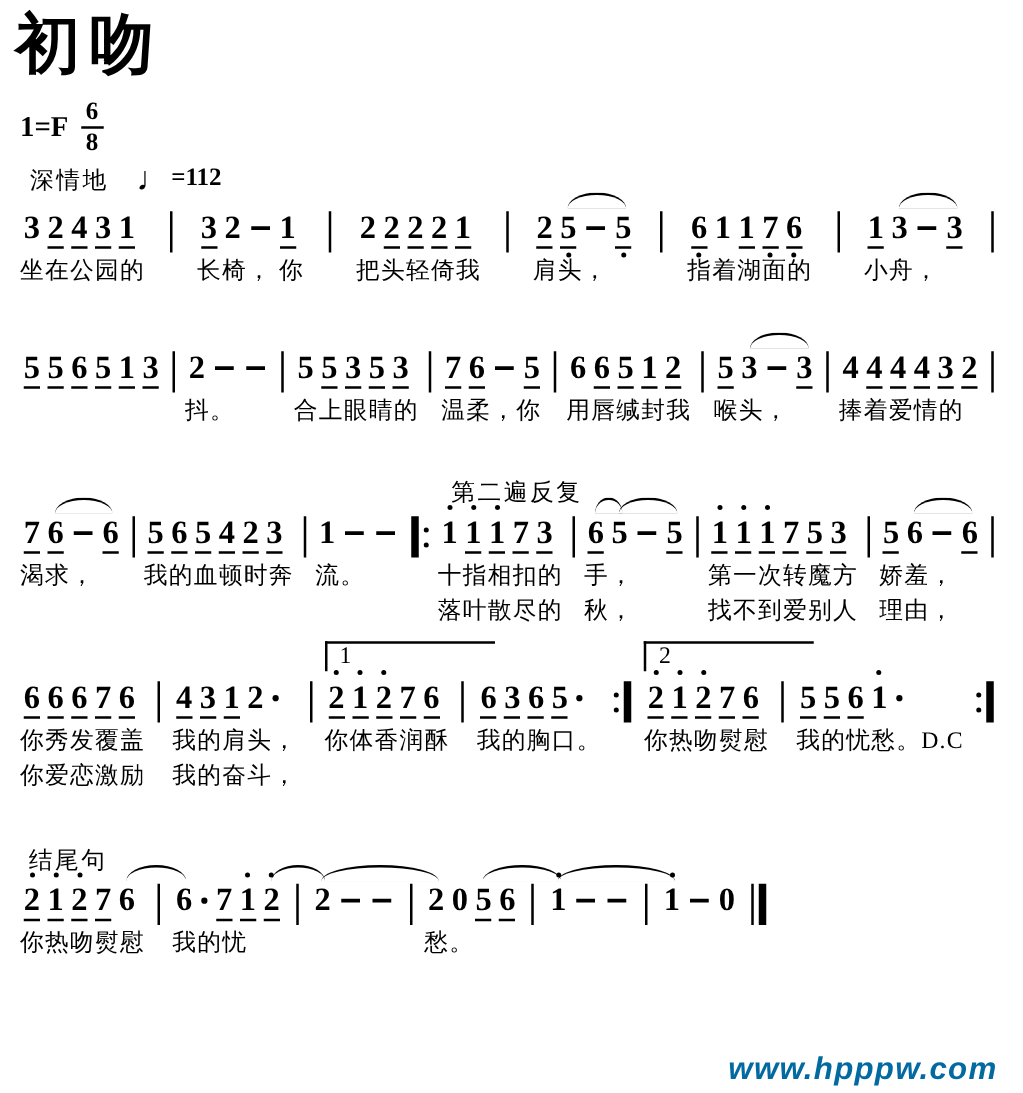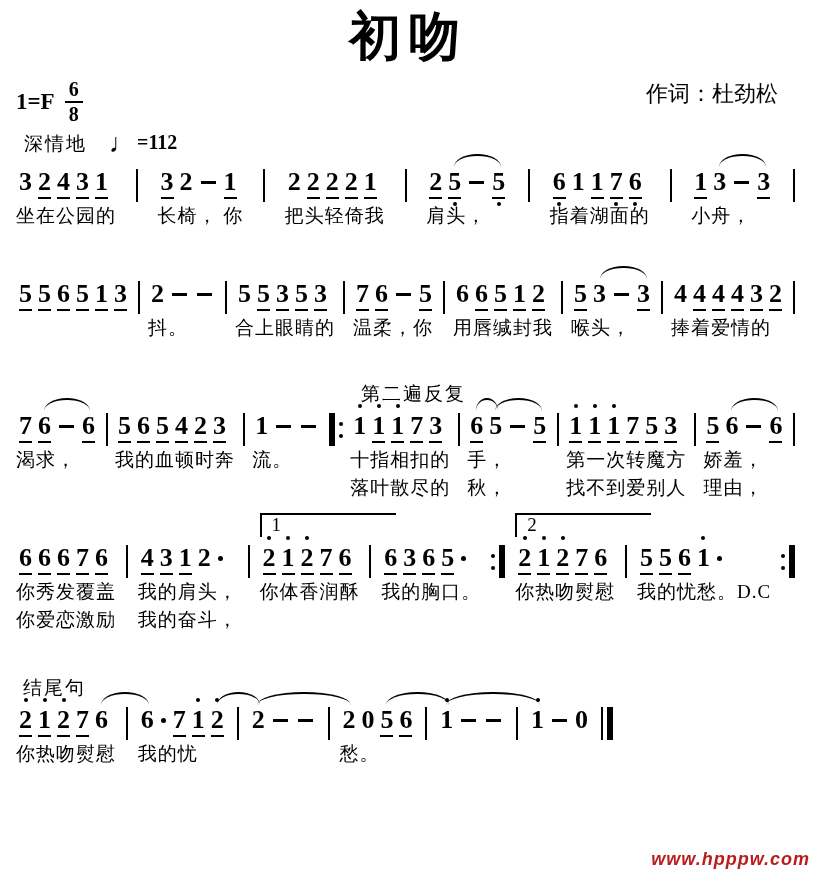--- a/index.html
+++ b/index.html
@@ -1,21 +1,21 @@
 <!DOCTYPE html>
 <html><head>
 <meta charset="utf-8">
 <style>
   html,body{margin:0;padding:0;}
   body{
     width:818px;height:874px;background:#ffffff;color:#000;
     font-family:"Liberation Serif","DejaVu Serif",serif;
     position:relative;overflow:hidden;
   }
-  .title{text-align:center;font-size:52px;font-weight:bold;letter-spacing:8px;padding-top:8px;line-height:1.1;}
+  .title{text-align:left;font-size:52px;font-weight:bold;letter-spacing:8px;padding-top:8px;line-height:1.1;margin-left:12px;}
   .subtitle{text-align:center;font-size:25px;margin-top:2px;letter-spacing:1px;}
   .meta-row{display:flex;justify-content:space-between;align-items:flex-start;padding:14px 40px 0 16px;}
   .keysig{display:flex;align-items:center;gap:10px;font-size:23px;font-weight:bold;}
   .frac{display:inline-flex;flex-direction:column;align-items:center;font-size:20px;line-height:1.05;font-weight:bold;}
   .frac .num{border-bottom:2px solid #000;padding:0 4px 1px;}
   .frac .den{padding-top:1px;}
   .credits{font-size:22px;line-height:1.4;text-align:left;}
   .tempo-row{display:flex;align-items:flex-start;gap:22px;margin:6px 0 0 24px;}
   .expr{font-size:19px;letter-spacing:2px;}
   .tempo{font-size:20px;font-weight:bold;display:inline-flex;align-items:center;}
@@ -47,40 +47,39 @@
   .rdots{display:flex;flex-direction:column;justify-content:center;gap:8px;height:33px;margin:2px 2px 0;flex:0 0 auto;}
   .rdots i{width:4px;height:4px;background:#000;border-radius:50%;display:block;}
   .bargroup{display:flex;align-items:flex-start;flex:0 0 auto;}
   .lyric{font-size:19px;white-space:nowrap;letter-spacing:1px;}
   .lyric2{font-size:19px;margin-top:2px;white-space:nowrap;letter-spacing:1px;}
   .slur{position:absolute;height:11px;border-top:2px solid #000;
         border-radius:55% 55% 0 0 / 110% 110% 0 0;}
   .volta{position:absolute;top:-30px;left:0;width:calc(100% + 34px);height:22px;
          border-top:2px solid #000;border-left:2px solid #000;}
   .volta span{font-size:19px;margin-left:10px;line-height:20px;display:inline-block;}
-  .watermark{position:absolute;right:8px;bottom:4px;font-size:18px;font-weight:bold;font-style:italic;
-             color:#b91c1c;font-family:"Liberation Sans","DejaVu Sans",sans-serif;letter-spacing:1px;}
+  .watermark{position:absolute;right:20px;bottom:4px;font-size:25px;font-weight:bold;font-style:italic;
+             color:#0369a1;font-family:"Liberation Sans","DejaVu Sans",sans-serif;letter-spacing:1px;}
 </style>
 </head>
 <body>
 
 <div class="page">
 
   <div class="title">初吻</div>
 
   <div class="meta-row">
     <div class="keysig">
       <span>1=F</span>
       <span class="frac">
         <span class="num">6</span>
         <span class="den">8</span>
       </span>
     </div>
     <div class="credits">
-      <div>作词：杜劲松</div>
     </div>
   </div>
 
   <div class="tempo-row">
     <span class="expr">深情地</span>
     <span class="tempo">
         <span class="note-icon">♩</span>
         <span>=112</span>
       </span>
   </div>

